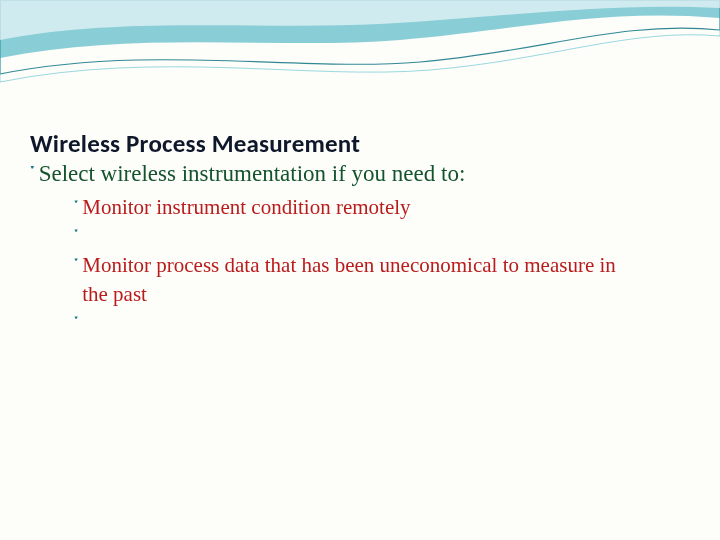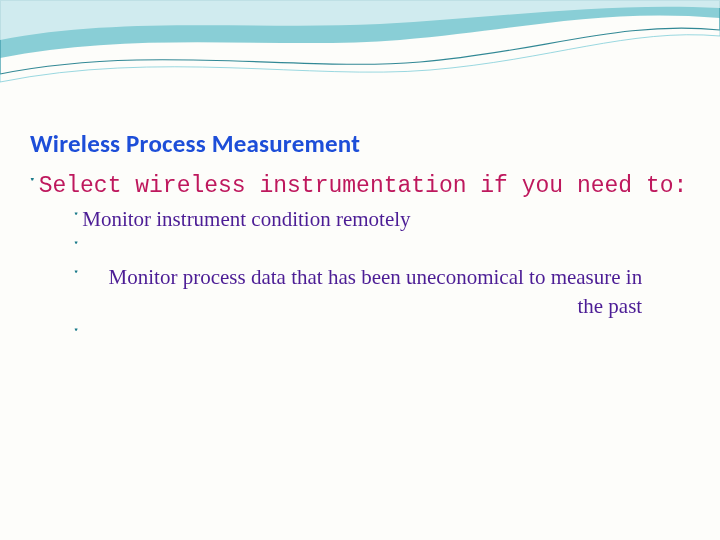--- a/index.html
+++ b/index.html
@@ -19,64 +19,62 @@
   .content {
     position: absolute;
     top: 128px;
     left: 30px;
     right: 30px;
   }
   .title {
     font-family: Calibri, Arial, sans-serif;
     font-weight: 700;
     font-size: 25px;
-    color: #1d4ed8;
-    margin-bottom: 12px;
+    color: #0f172a;
+    margin-bottom: 0;
     letter-spacing: 0.2px;
   }
   .bullet-main {
     display: flex;
     align-items: flex-start;
     margin-bottom: 4px;
   }
   .bullet-main .glyph {
     color: #1b7b8a;
     font-size: 22px;
     line-height: 30px;
     margin-right: 4px;
     font-family: Georgia, serif;
   }
   .bullet-main .text {
     font-size: 23px;
     line-height: 30px;
-    color: #be185d;
-    font-family: Liberation Mono, monospace;
+    color: #14532d;
   }
   .sublist {
     margin-left: 44px;
     margin-top: 2px;
   }
   .bullet-sub {
     display: flex;
     align-items: flex-start;
     margin-bottom: 0px;
   }
   .bullet-sub .glyph {
     color: #1b7b8a;
     font-size: 20px;
     line-height: 29px;
     margin-right: 4px;
     font-family: Georgia, serif;
   }
   .bullet-sub .text {
     font-size: 21px;
     line-height: 29px;
-    color: #4c1d95;
+    color: #b91c1c;
     max-width: 560px;
-    text-align: right;
   }
 </style>
 </head>
 <body>
 
 <div class="wave-container">
   <svg width="720" height="120" viewBox="0 0 720 120">
     <path d="M0,0 L720,0 L720,18 C600,8 520,30 400,40 C280,50 140,30 0,58 Z" fill="#2aa7b8" opacity="0.55"></path>
     <path d="M0,0 L720,0 L720,30 C620,20 540,52 420,62 C300,72 150,44 0,74 Z" fill="none" stroke="#1b7b8a" stroke-width="1.2" opacity="0.9"></path>
     <path d="M0,0 L720,0 L720,36 C630,28 550,60 430,70 C310,80 160,50 0,82 Z" fill="none" stroke="#6fc7d4" stroke-width="1" opacity="0.7"></path>

